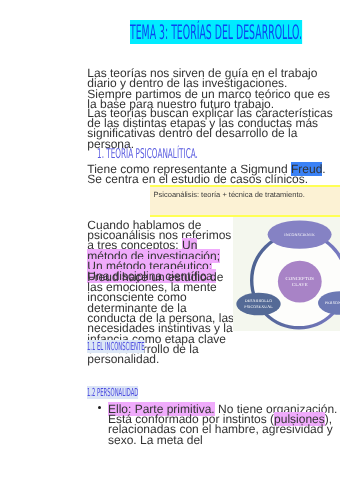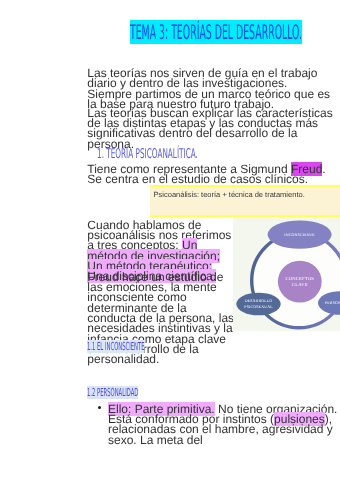--- a/index.html
+++ b/index.html
@@ -19,21 +19,21 @@
   
   .h1s{position:absolute;color:#5a5ce0;font-family:"DejaVu Sans Condensed","DejaVu Sans",sans-serif;
        font-size:13.5px;line-height:13.5px;transform:scaleX(0.60);transform-origin:left top;white-space:nowrap;}
 
   
   .h3s{position:absolute;font-family:"DejaVu Sans Condensed","DejaVu Sans",sans-serif;font-size:11px;
        line-height:11px;transform:scaleX(0.532);transform-origin:left top;white-space:nowrap;color:#4a4ae0;}
 
   
   .hl-blue{background:#f0abfc;}
-  .hl-cyan{background:#d946ef;}
+  .hl-cyan{background:#3b82f6;}
   .hl-pale{background:#dce7f6;}
   .hl-lav{background:#dbe4f6;}
 
   
   .yellow{position:absolute;left:104px;top:185px;width:214px;height:32px;box-sizing:border-box;
           background:#fcf2d4;border-top:2px solid #ffff55;border-bottom:2px solid #ffff55;}
   .yellow span{position:absolute;left:3.6px;top:3.2px;color:#3a3a3a;
           font-family:"Liberation Sans",sans-serif;font-size:7.5px;white-space:nowrap;}
 
   

